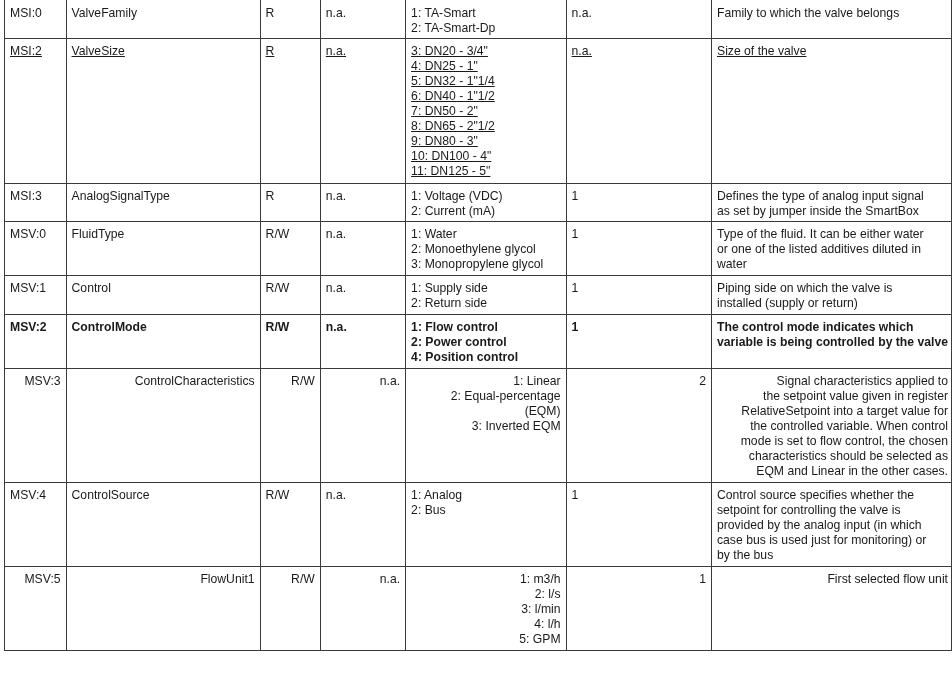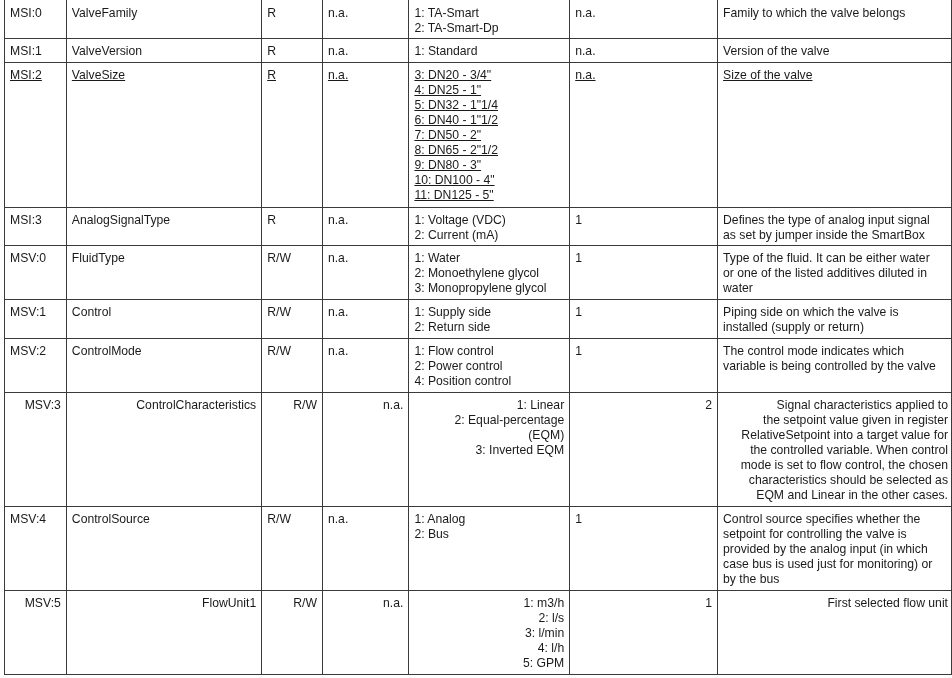--- a/index.html
+++ b/index.html
@@ -59,33 +59,20 @@
     <td class="c-values">
             <span class="line">1: TA-Smart</span>
             <span class="line">2: TA-Smart-Dp</span>
           </td>
     <td class="c-default"><span>n.a.</span></td>
     <td class="c-desc">
             <span class="desc-line">Family to which the valve belongs</span>
           </td>
   </tr>
 
-  <tr style="height: 24px;">
-    <td class="c-id"><span>MSI:1</span></td>
-    <td class="c-name"><span>ValveVersion</span></td>
-    <td class="c-access"><span>R</span></td>
-    <td class="c-unit"><span>n.a.</span></td>
-    <td class="c-values">
-            <span class="line">1: Standard</span>
-          </td>
-    <td class="c-default"><span>n.a.</span></td>
-    <td class="c-desc">
-            <span class="desc-line">Version of the valve</span>
-          </td>
-  </tr>
 
   <tr style="height: 145px; text-decoration: underline;">
     <td class="c-id"><span>MSI:2</span></td>
     <td class="c-name"><span>ValveSize</span></td>
     <td class="c-access"><span>R</span></td>
     <td class="c-unit"><span>n.a.</span></td>
     <td class="c-values">
             <span class="line">3: DN20 - 3/4"</span>
             <span class="line">4: DN25 - 1"</span>
             <span class="line">5: DN32 - 1"1/4</span>
@@ -145,21 +132,21 @@
             <span class="line">1: Supply side</span>
             <span class="line">2: Return side</span>
           </td>
     <td class="c-default"><span>1</span></td>
     <td class="c-desc">
             <span class="desc-line">Piping side on which the valve is</span>
             <span class="desc-line">installed (supply or return)</span>
           </td>
   </tr>
 
-  <tr style="height: 54px;">
+  <tr style="height: 54px; font-weight: bold;">
     <td class="c-id"><span>MSV:2</span></td>
     <td class="c-name"><span>ControlMode</span></td>
     <td class="c-access"><span>R/W</span></td>
     <td class="c-unit"><span>n.a.</span></td>
     <td class="c-values">
             <span class="line">1: Flow control</span>
             <span class="line">2: Power control</span>
             <span class="line">4: Position control</span>
           </td>
     <td class="c-default"><span>1</span></td>

